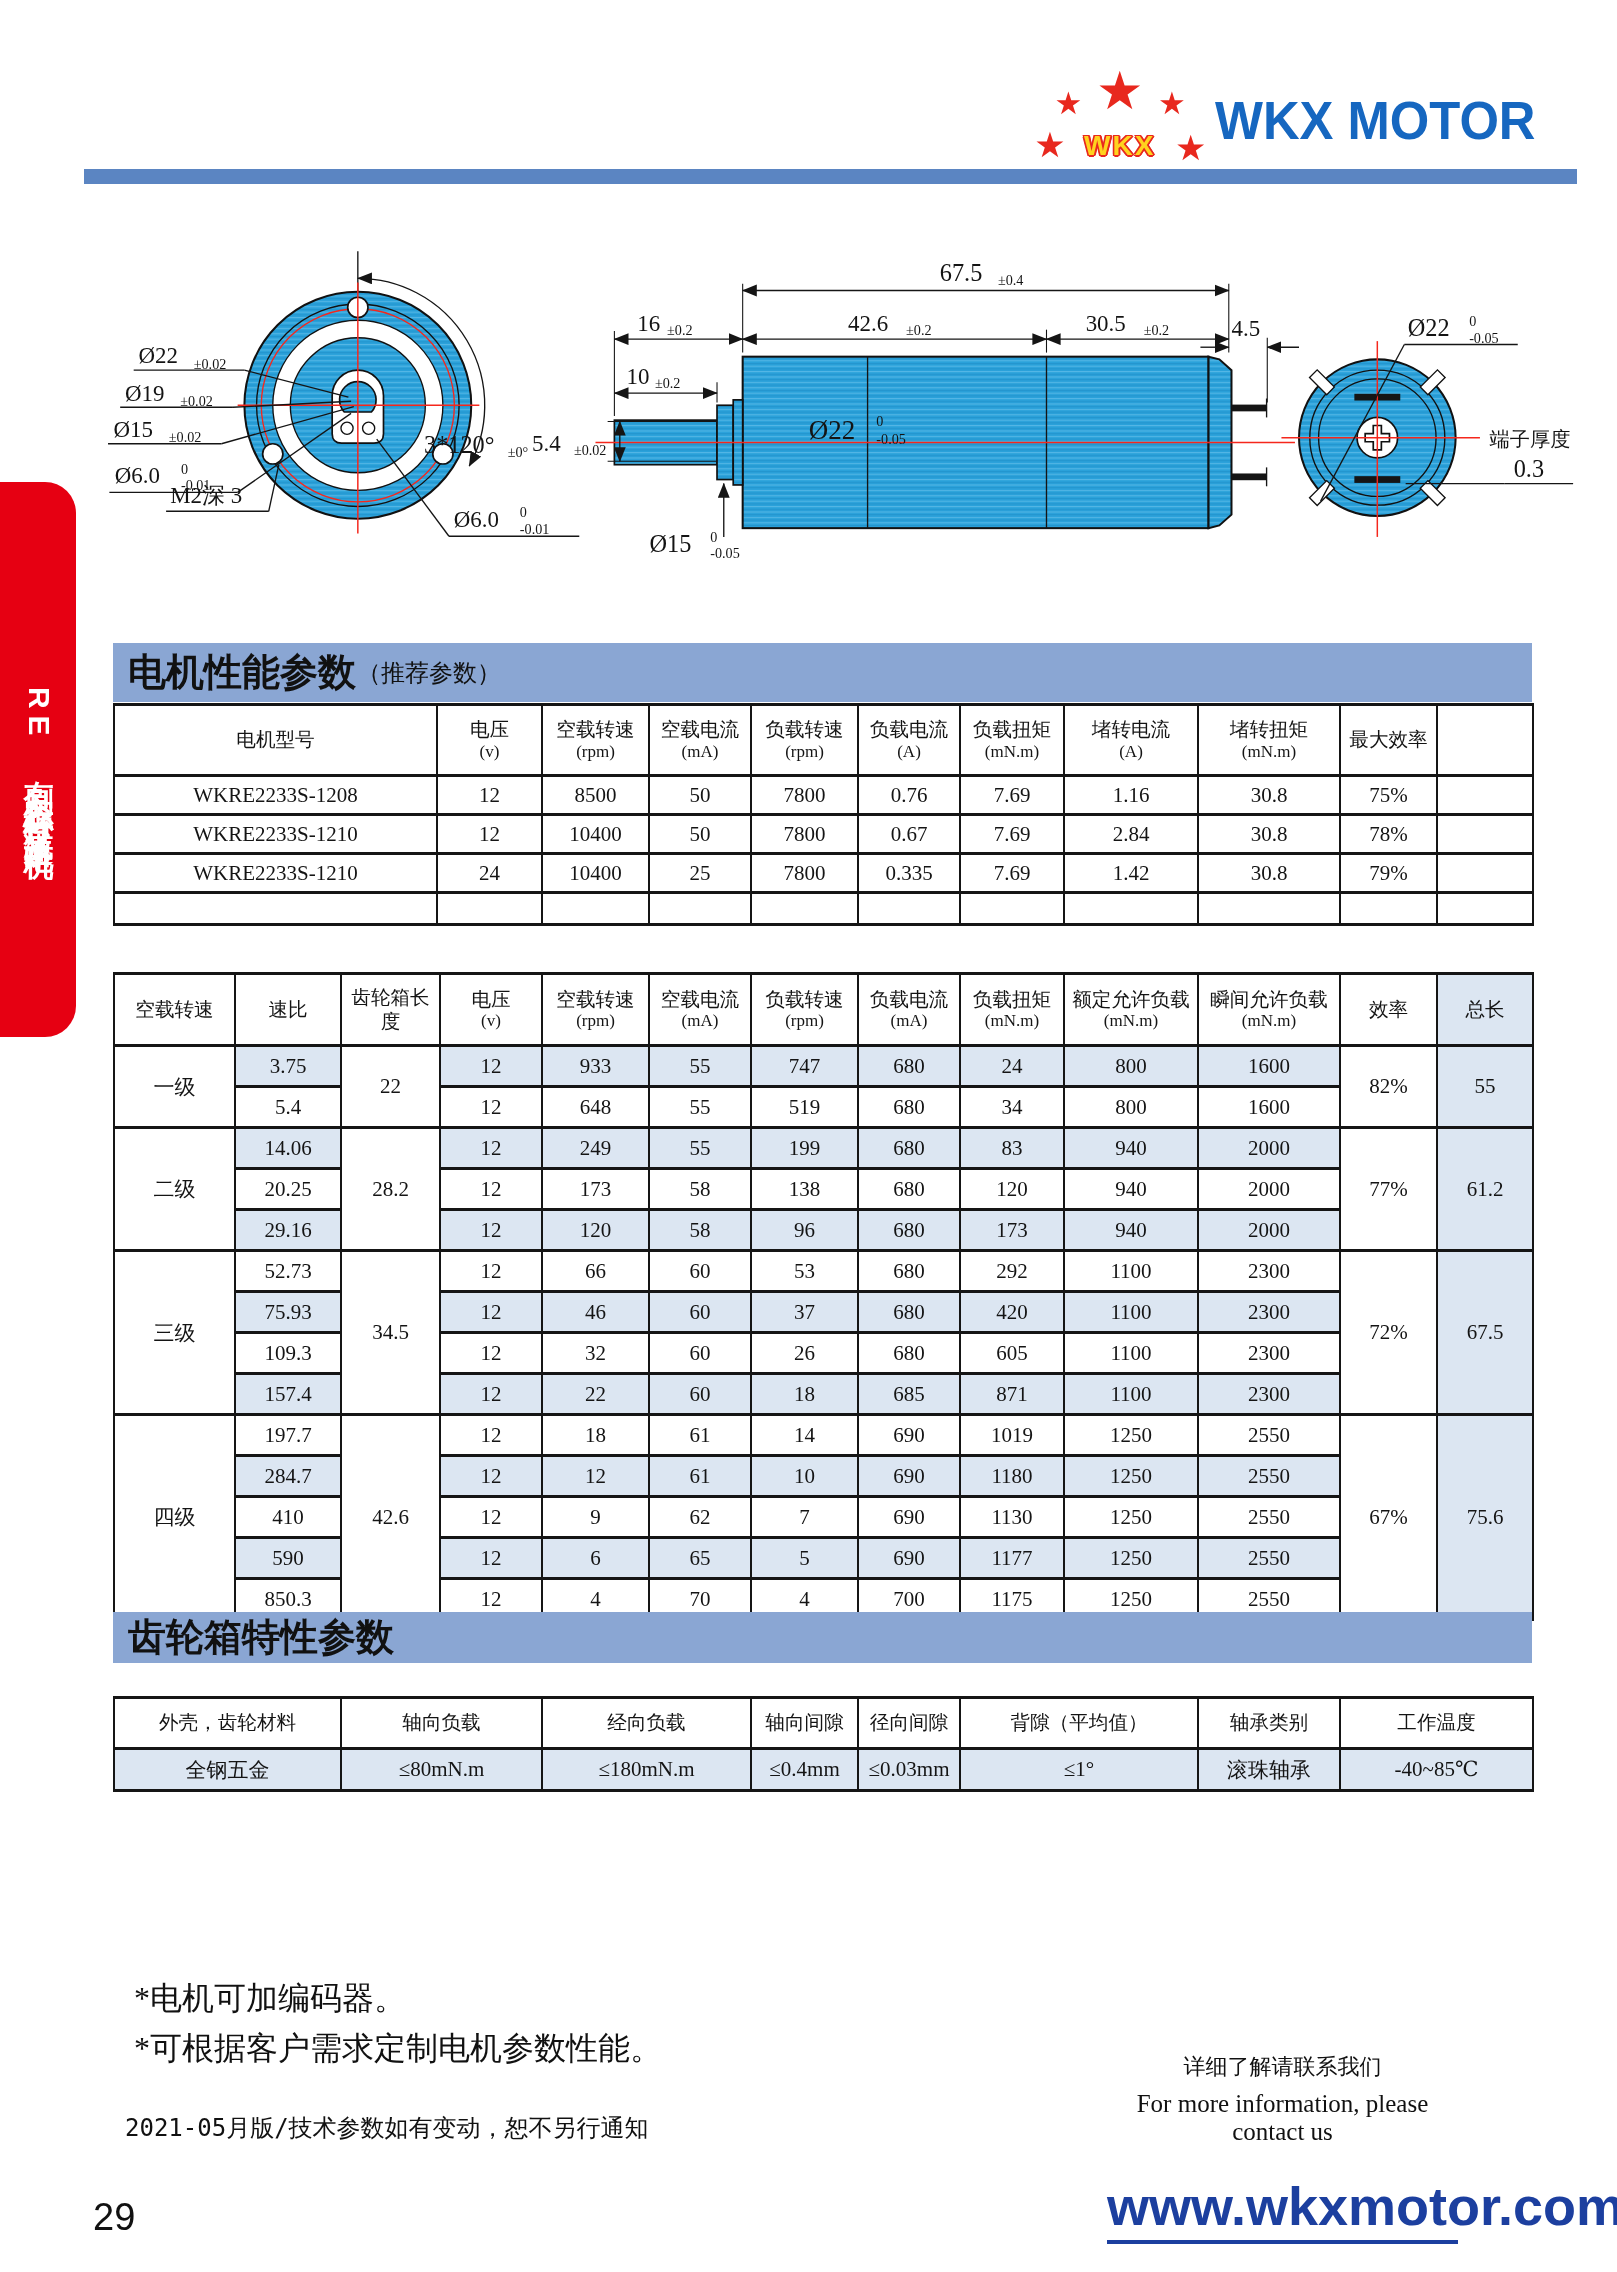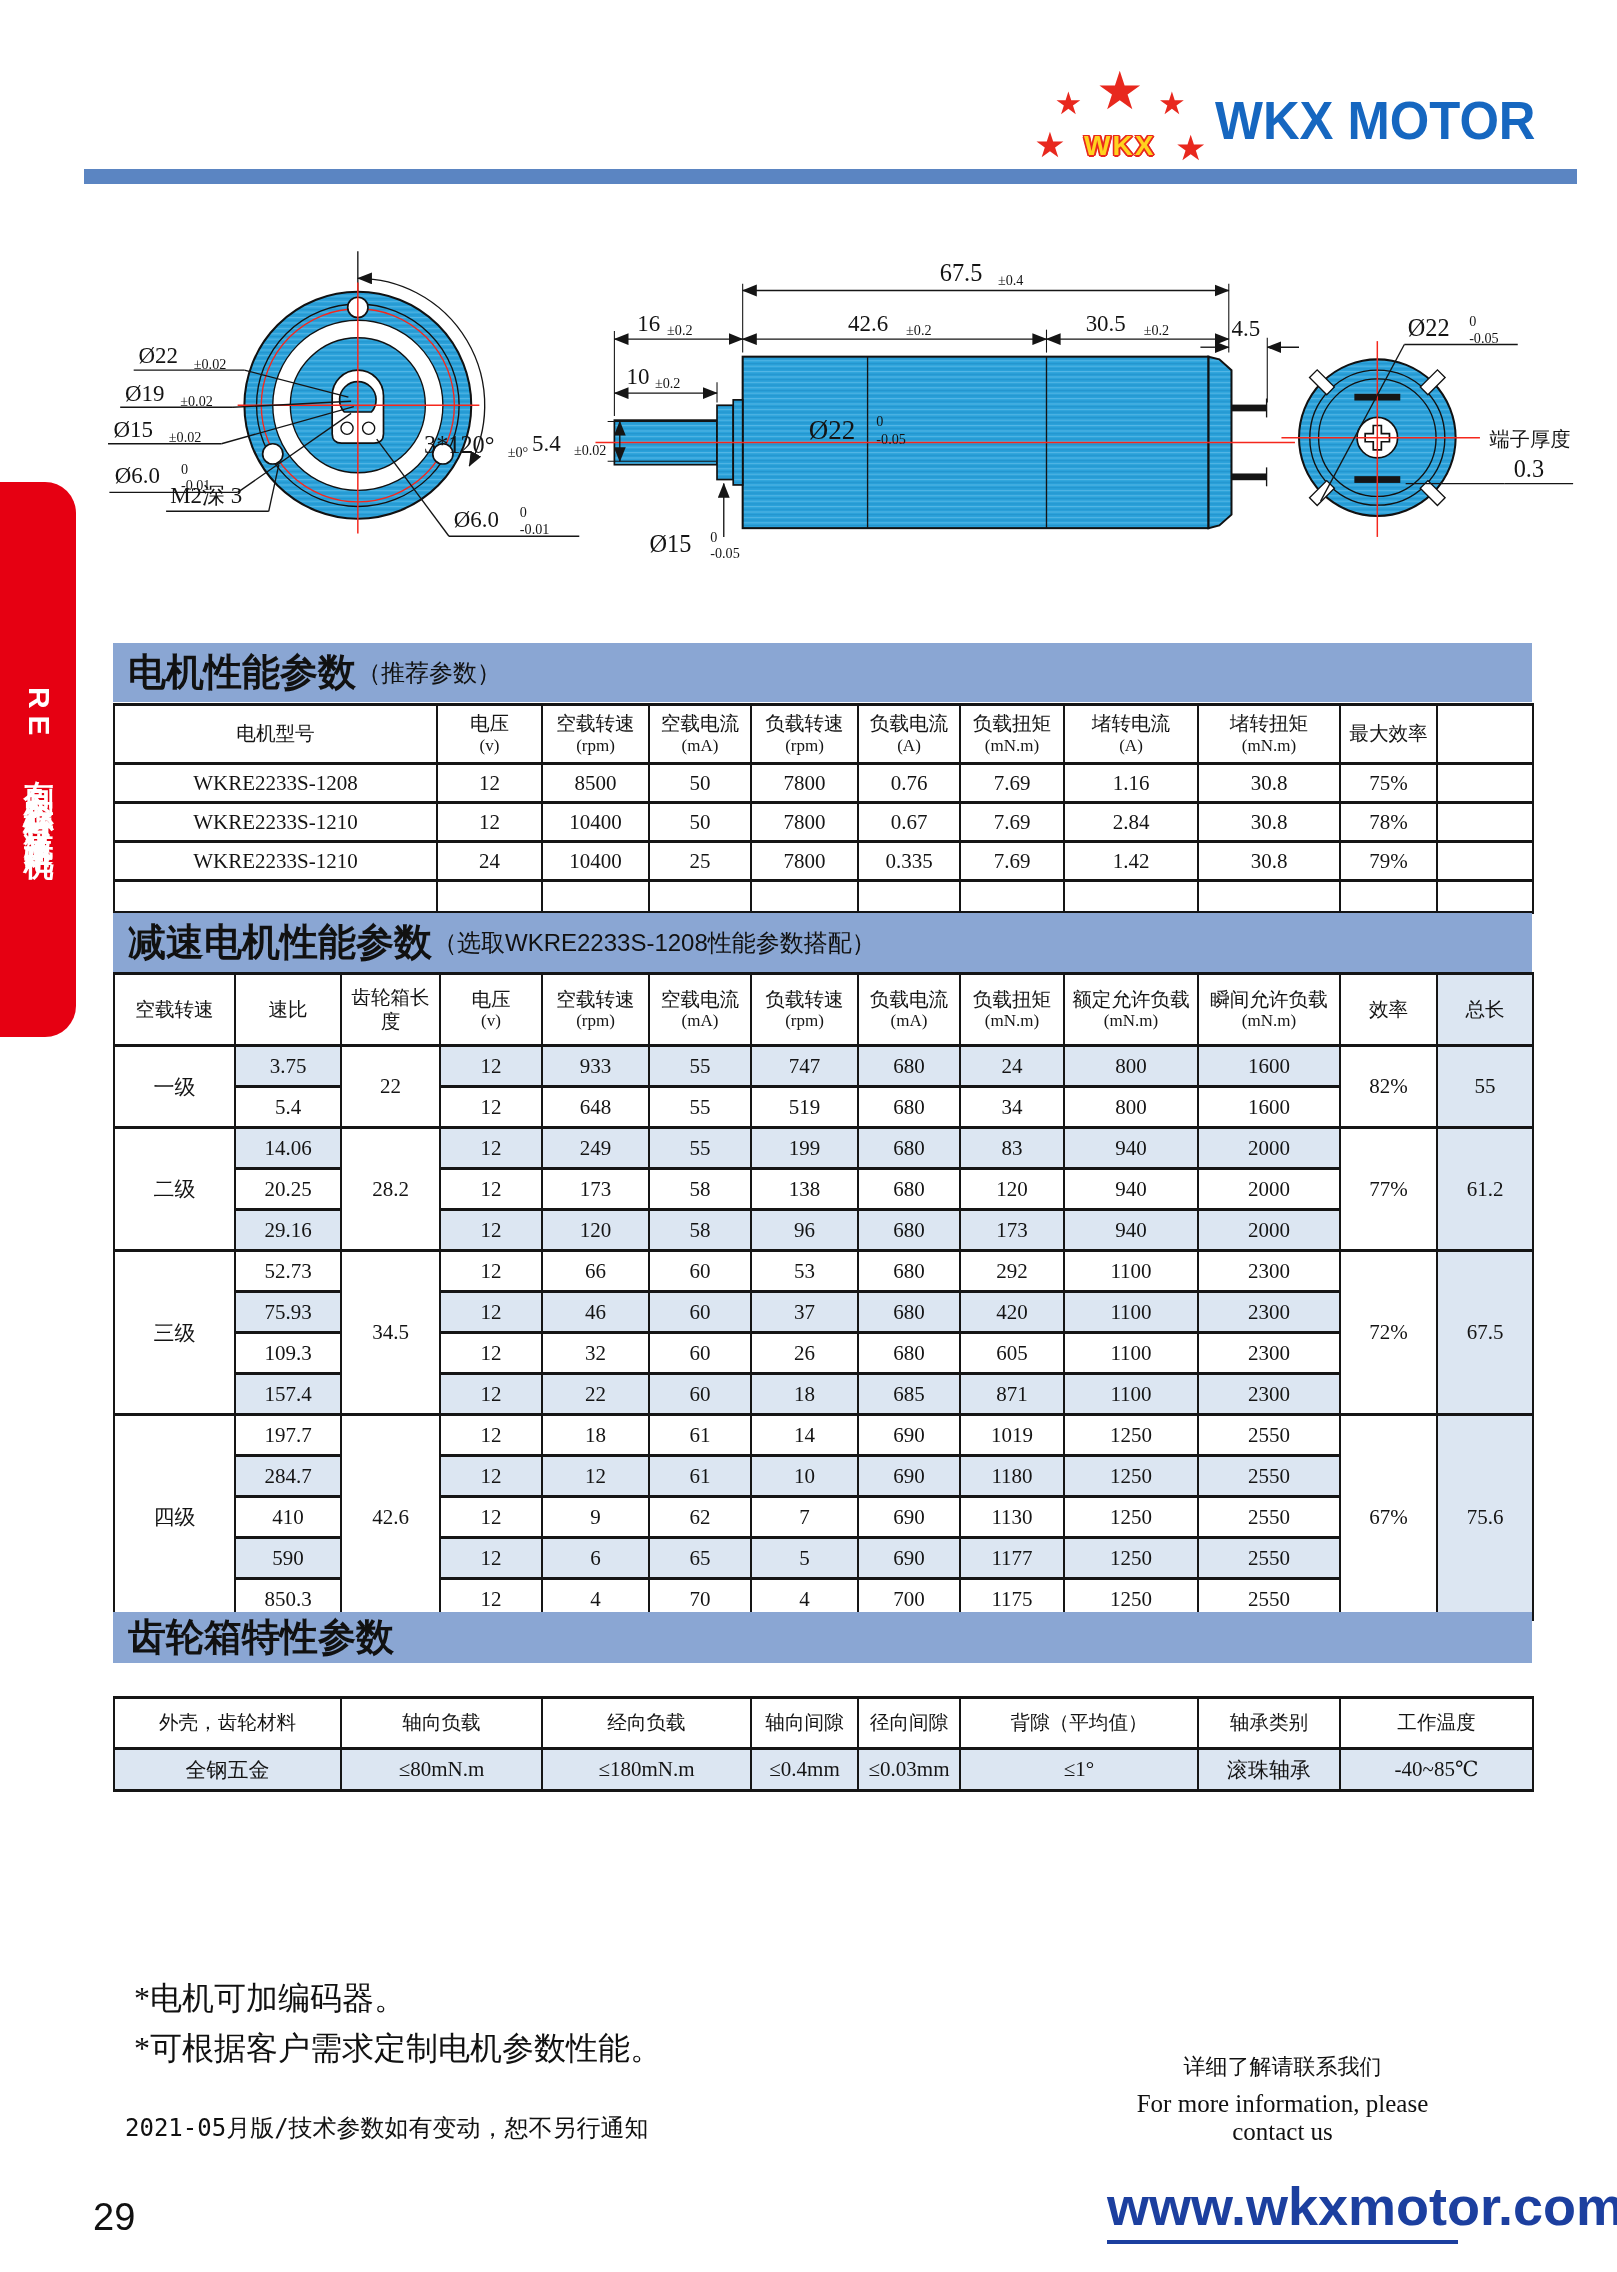--- a/index.html
+++ b/index.html
@@ -232,21 +232,21 @@
         <col style="width:102px">
         <col style="width:107px">
         <col style="width:102px">
         <col style="width:104px">
         <col style="width:134px">
         <col style="width:142px">
         <col style="width:97px">
         <col style="width:96px">
       </colgroup>
     <tbody>
-        <tr style="height:59px">
+        <tr style="height:71px">
       <td class="h">
             <div>电机型号</div>
             <div class="u"></div>
           </td>
       <td class="h">
             <div>电压</div>
             <div class="u">(v)</div>
           </td>
       <td class="h">
             <div>空载转速</div>
@@ -333,24 +333,20 @@
           <td></td>
           <td></td>
           <td></td>
           <td></td>
           <td></td>
           <td></td>
         </tr>
   </tbody>
     </table>
 
-  <div class="secbar" style="top:913px;height:59px;">
-    <span class="big">减速电机性能参数</span>
-    <span class="small">（选取WKRE2233S-1208性能参数搭配）</span>
-  </div>
 
   <table class="tbl" style="top:972px;">
     <colgroup>
         <col style="width:121px">
         <col style="width:106px">
         <col style="width:99px">
         <col style="width:102px">
         <col style="width:107px">
         <col style="width:102px">
         <col style="width:107px">

